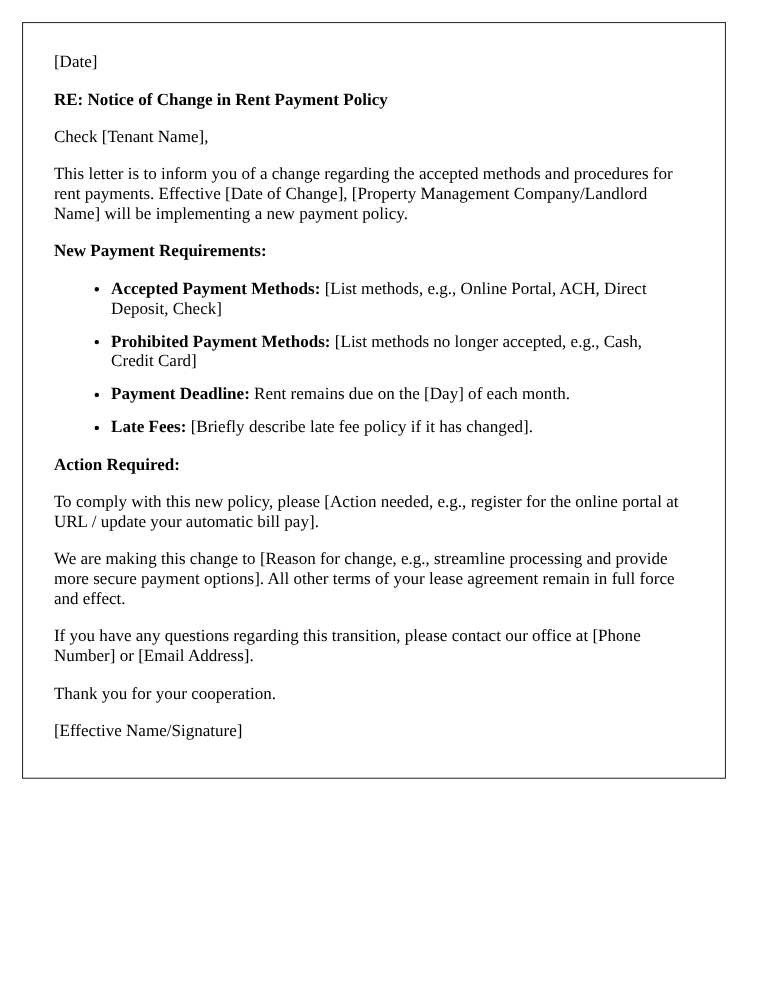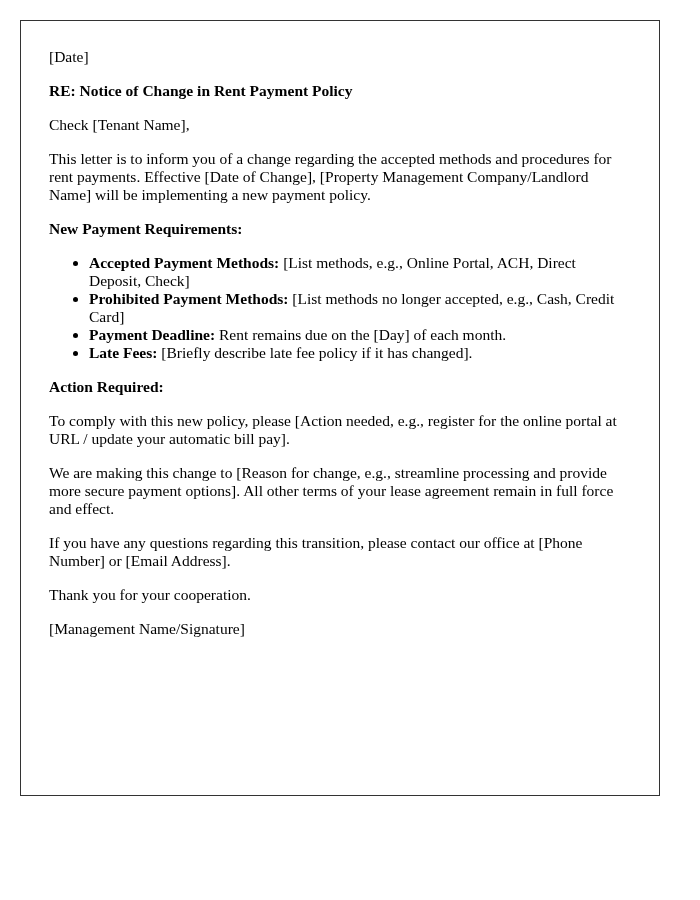--- a/index.html
+++ b/index.html
@@ -7,41 +7,41 @@
       padding: 0;
       background: #ffffff;
       width: 700px;
       height: 900px;
     }
     .letter {
       position: absolute;
       left: 20px;
       top: 20px;
       width: 640px;
-      height: 776px;
+      height: 688px;
       border: 1px solid #333333;
       box-sizing: border-box;
       padding: 27px 28px 20px 28px;
       font-family: "Liberation Serif", "DejaVu Serif", serif;
       font-size: 15.5px;
       line-height: 18px;
       color: #000000;
     }
     .letter p {
       margin: 0 0 16px 0;
     }
     .heading {
       font-weight: bold;
     }
     .letter ul {
       margin: 0 0 16px 0;
       padding-left: 40px;
     }
     .letter li {
-      margin: 0;
+      margin: 12px;
     }
     .letter li b {
       font-weight: bold;
     }
     .block-line {
       display: block;
     }
   </style>
 </head>
 <body>
@@ -71,16 +71,16 @@
   <p>To comply with this new policy, please [Action needed, e.g., register for the online portal at URL / update your automatic bill pay].</p>
 
   <p>We are making this change to [Reason for change, e.g., streamline processing and provide more secure payment options]. All other terms of your lease agreement remain in full force and effect.</p>
 
   <p>If you have any questions regarding this transition, please contact our office at [Phone Number] or [Email Address].</p>
 
   <p>Thank you for your cooperation.</p>
 
 
   <p>
-    <span class="block-line">[Management Name/Signature]</span>
+    <span class="block-line">[Effective Name/Signature]</span>
   </p>
 
 </div>
 
 </body></html>

